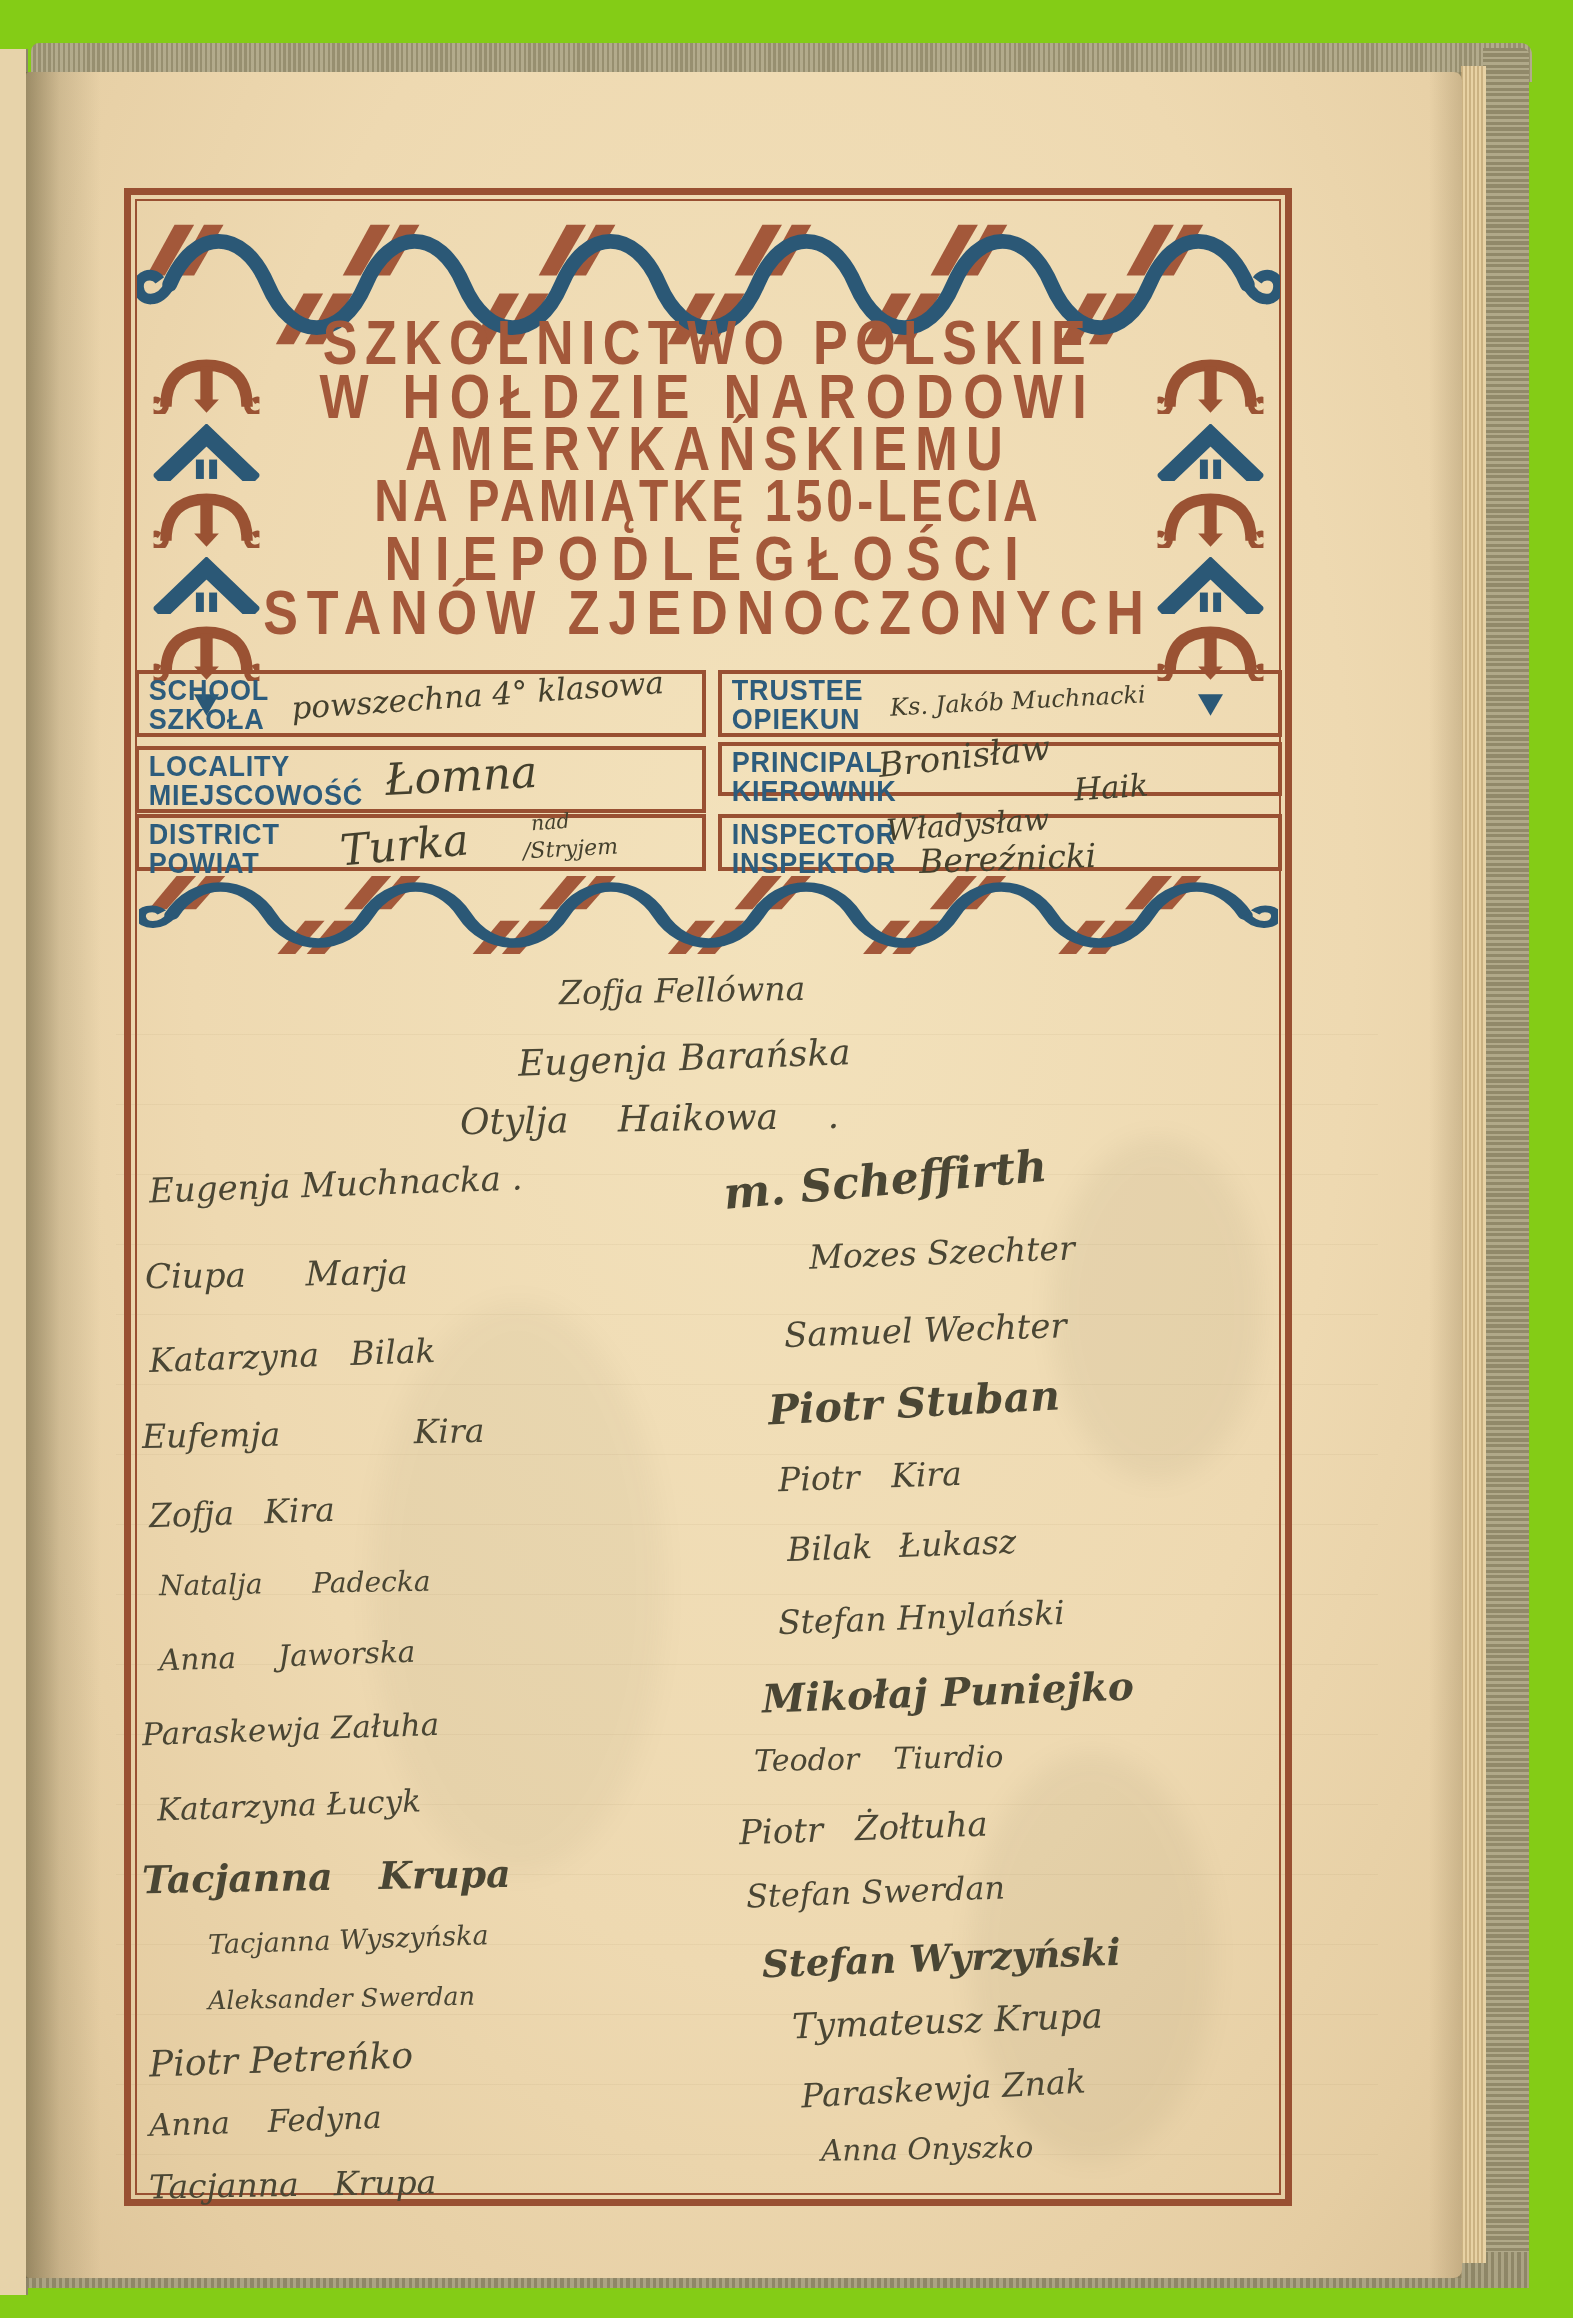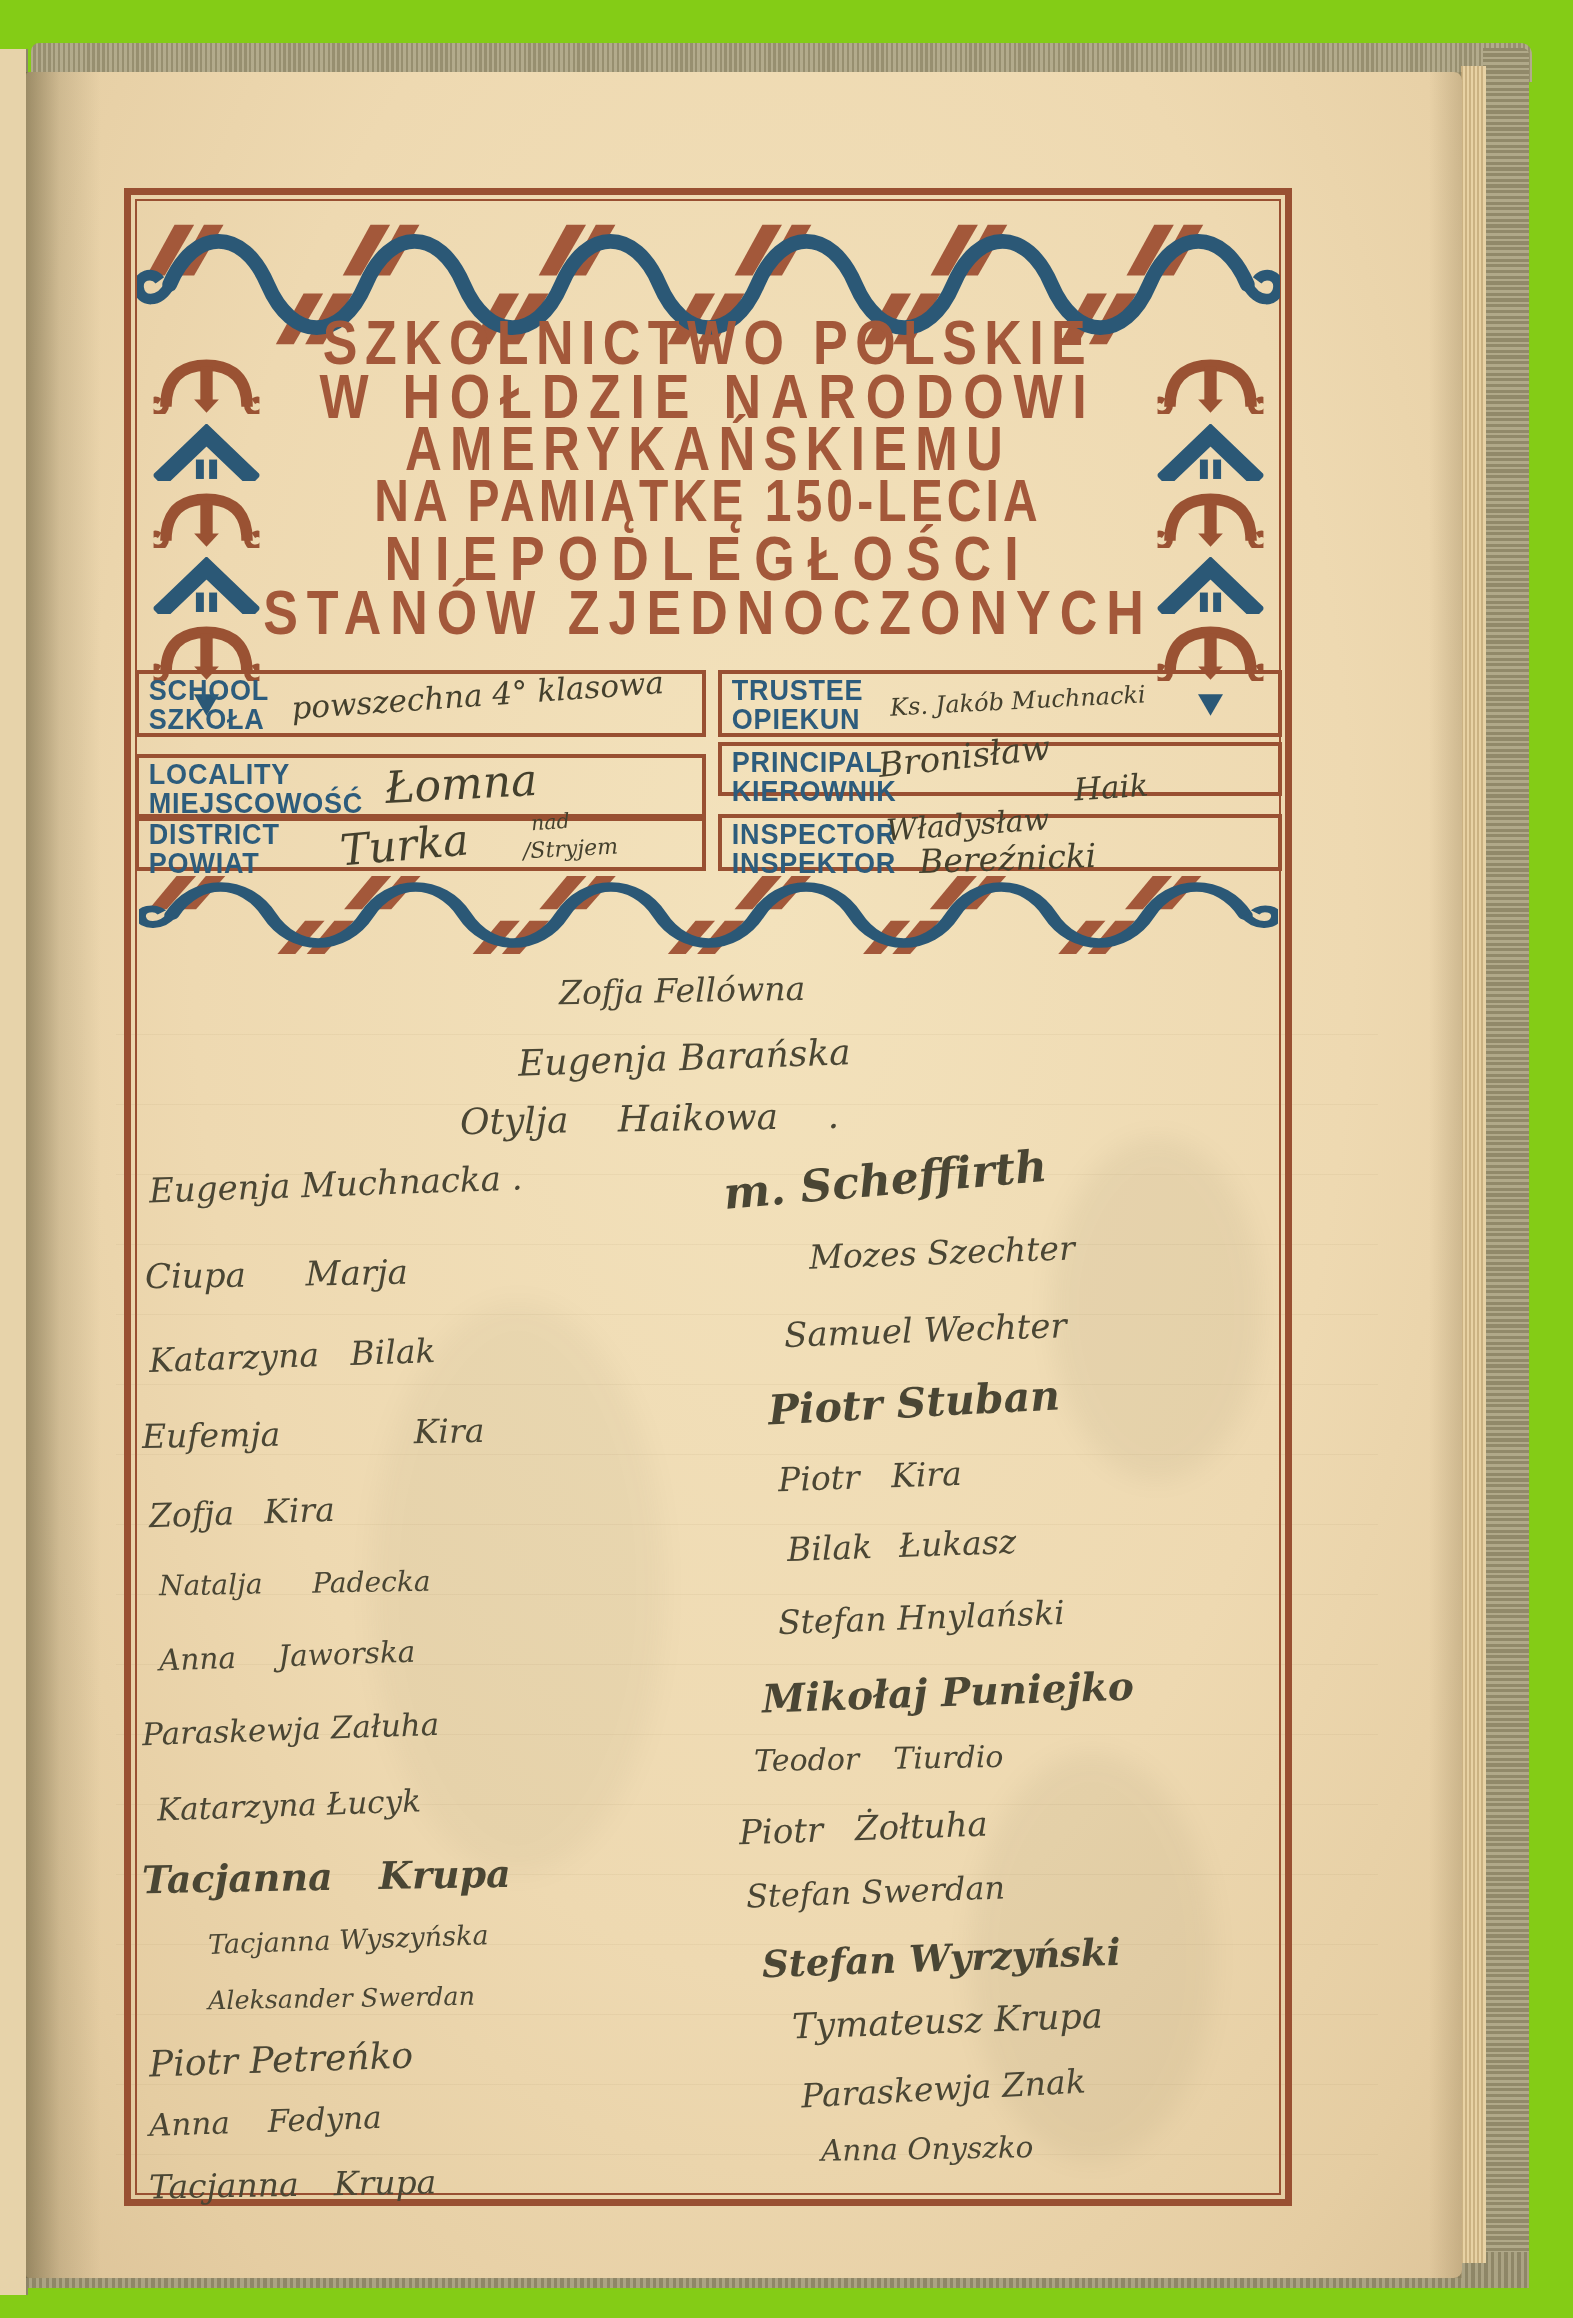--- a/index.html
+++ b/index.html
@@ -203,21 +203,21 @@
         <div class="flabel"><span>SCHOOL</span><br>
           <span>SZKOŁA</span></div>
         <div class="hw" style="left:152px;top:3.3px;font-size:31px;transform:rotate(-4deg);">powszechna 4° klasowa</div>
       </div>
       <div class="fcell" style="left:583px;top:0;width:564px;height:67px;">
         <div class="flabel"><span>TRUSTEE</span><br>
           <span>OPIEKUN</span></div>
         <div class="hw" style="left:168px;top:13px;font-size:24px;transform:rotate(-3deg);">Ks. Jakób Muchnacki</div>
       </div>
 
-      <div class="fcell" style="left:0;top:84px;width:571px;height:67px;">
+      <div class="fcell" style="left:0;top:76px;width:571px;height:67px;">
         <div class="flabel"><span>LOCALITY</span><br>
           <span>MIEJSCOWOŚĆ</span></div>
         <div class="hw" style="left:246px;top:0px;font-size:44px;transform:rotate(-3deg);">Łomna</div>
       </div>
       <div class="fcell" style="left:583px;top:72px;width:564px;height:54px;">
         <div class="flabel"><span>PRINCIPAL</span><br>
           <span>KIEROWNIK</span></div>
         <div class="hw" style="left:156px;top:-9.8px;font-size:34px;transform:rotate(-6deg);">Bronisław</div>
         <div class="hw" style="left:352px;top:23px;font-size:31px;transform:rotate(-4deg);">Haik</div>
       </div>

